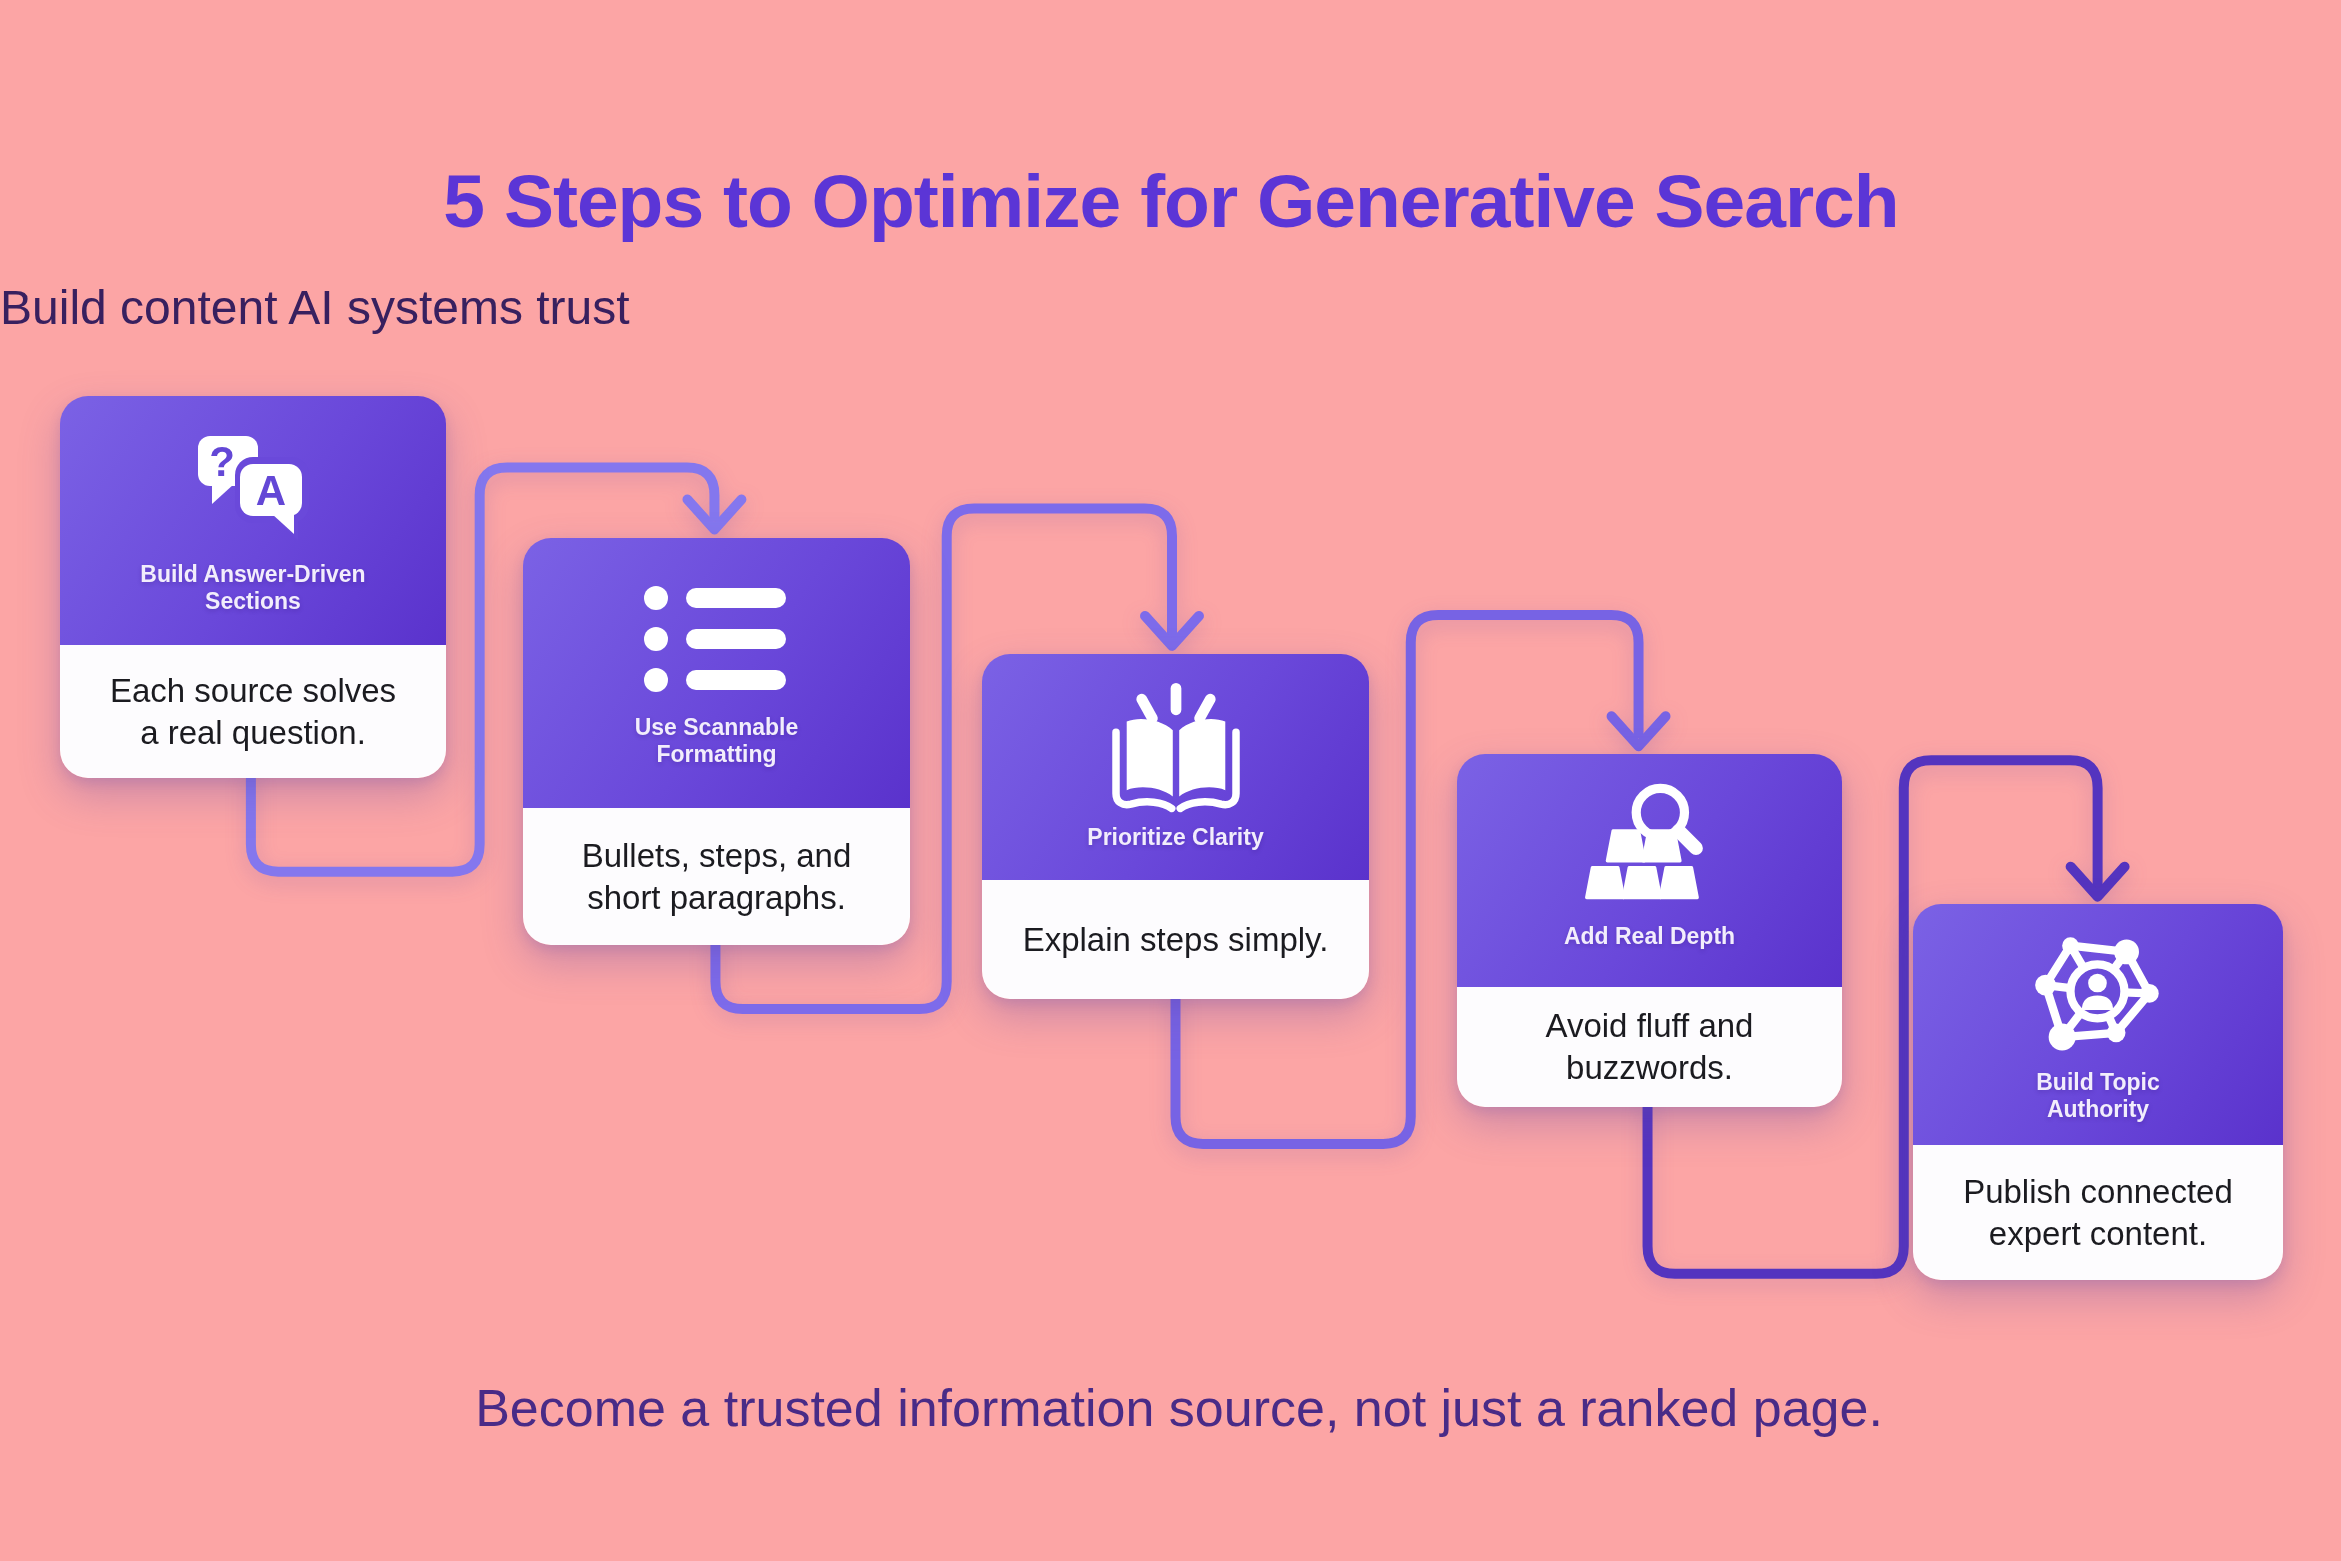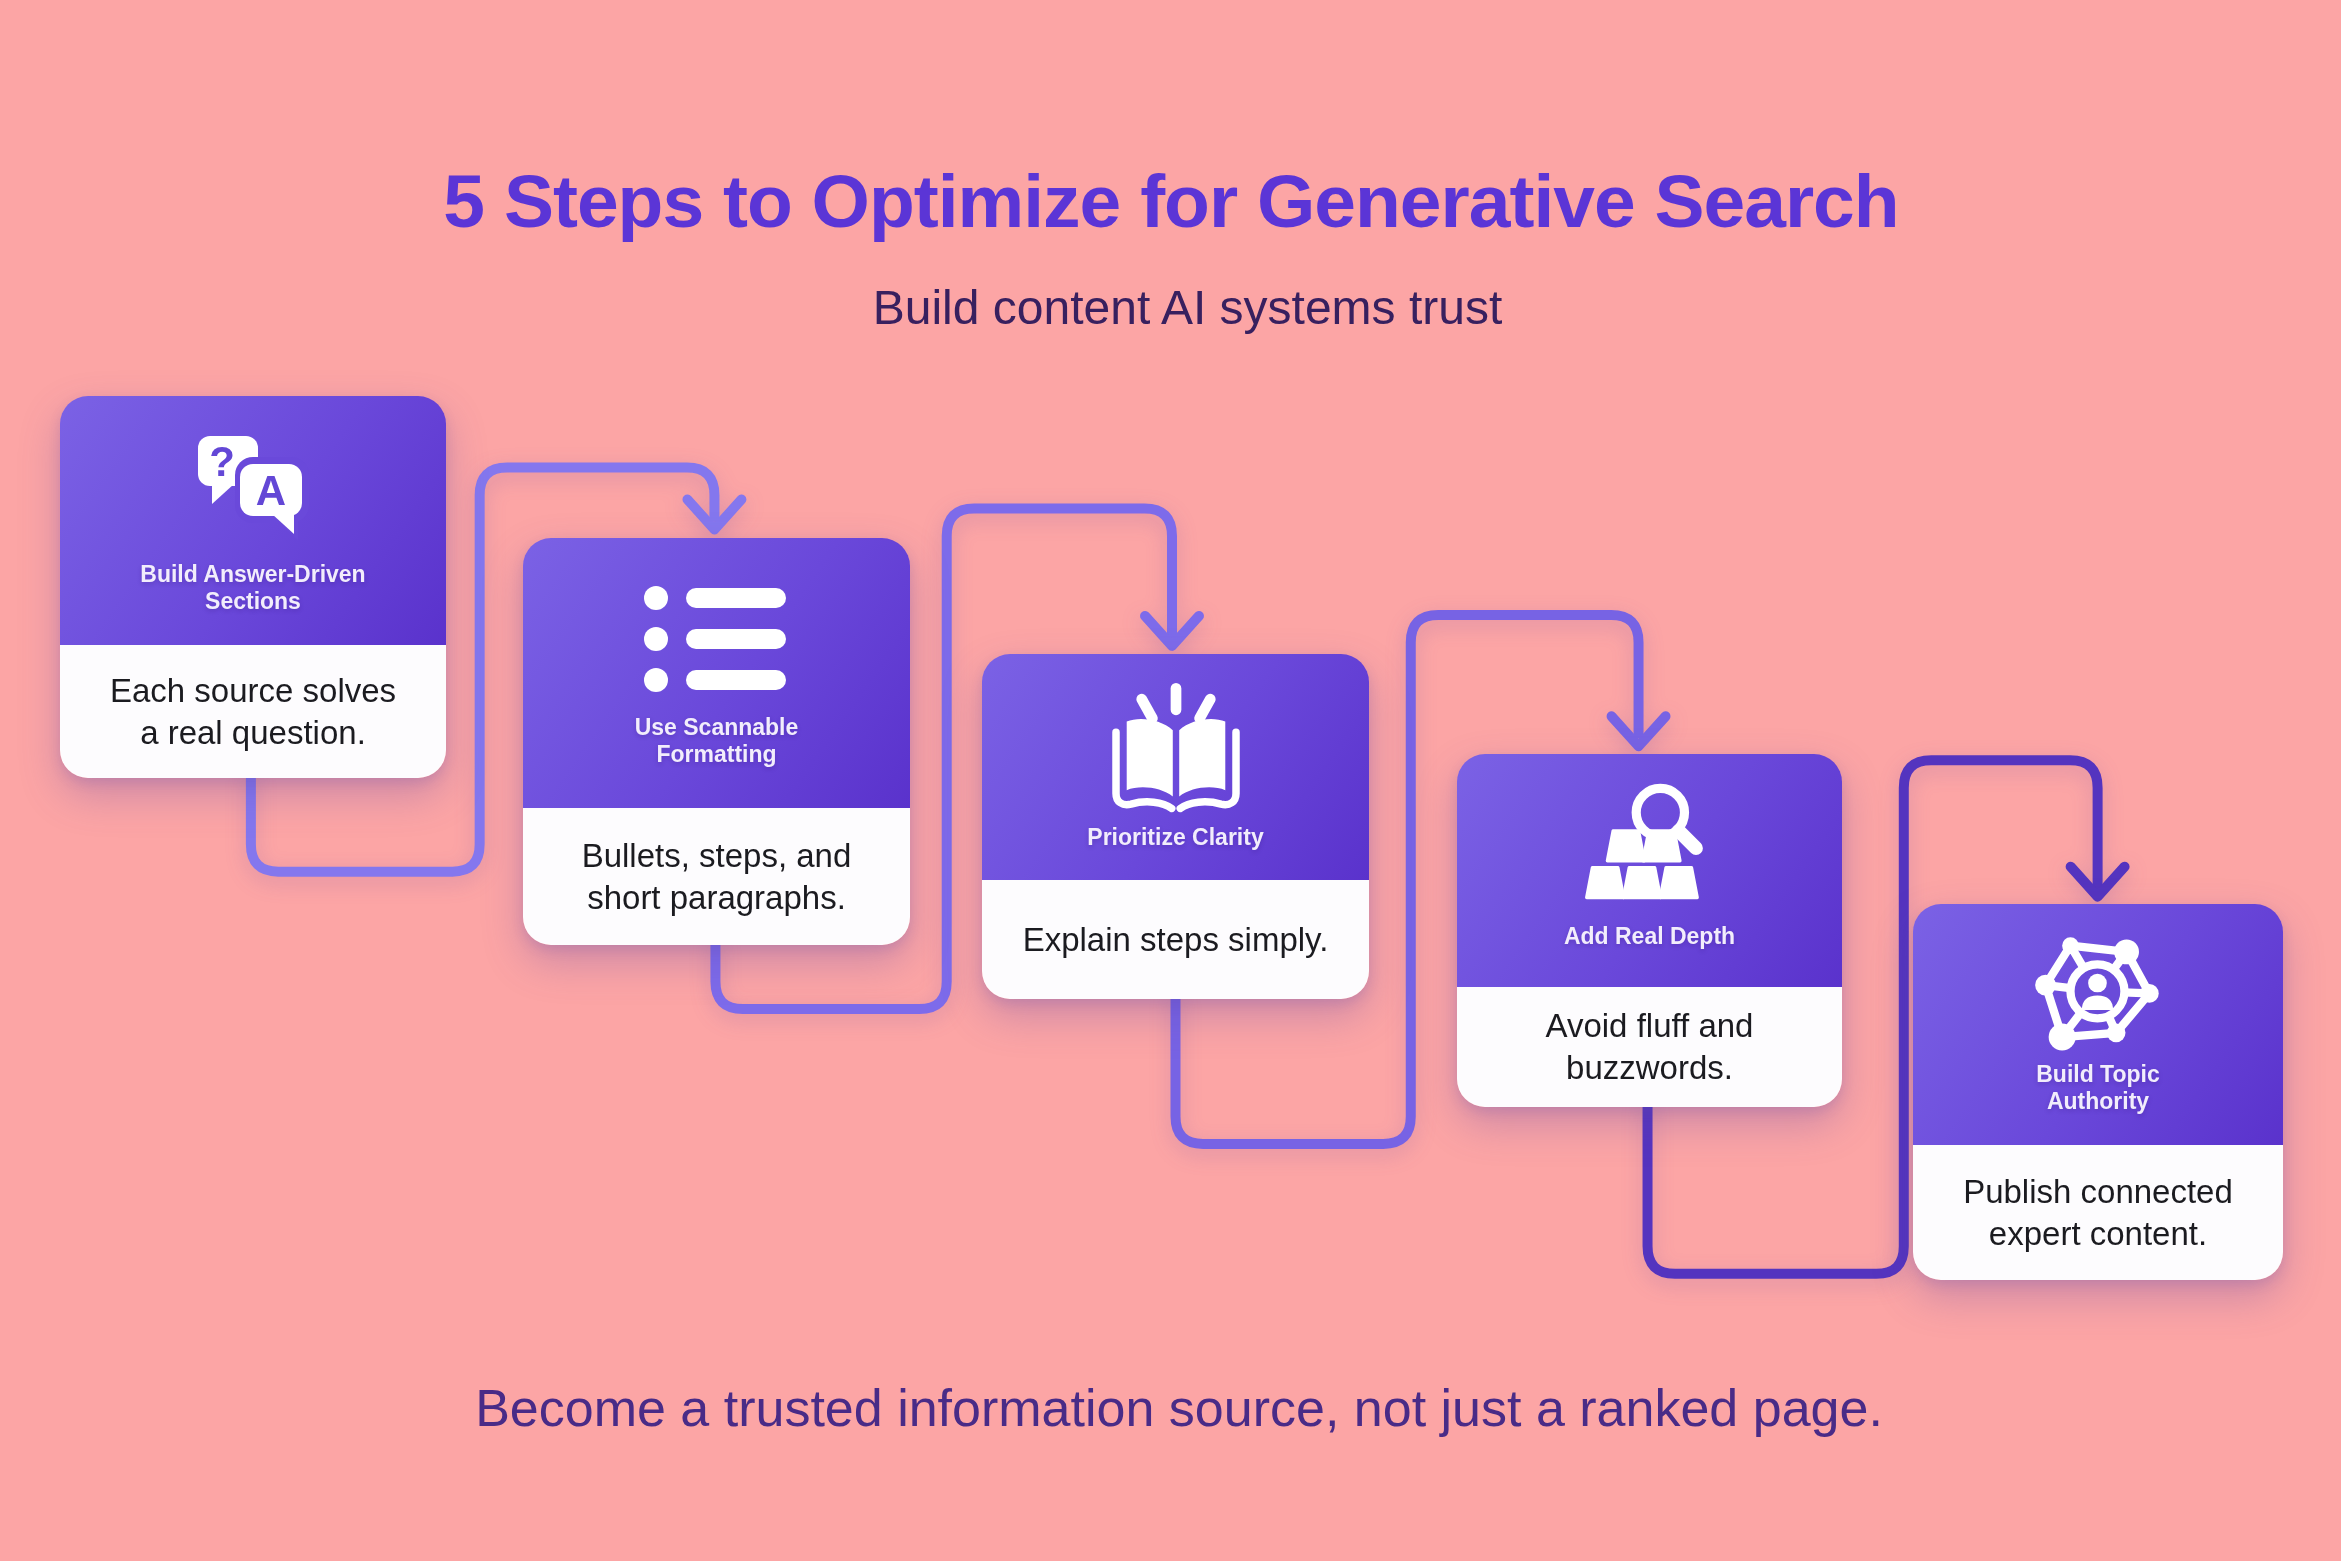--- a/index.html
+++ b/index.html
@@ -11,24 +11,22 @@
     overflow:hidden;
   }
   .page-title{
     position:absolute;left:0;right:0;top:158px;
     text-align:center;
     font-size:75px;font-weight:bold;letter-spacing:-1px;
     color:#5b35d6;
   }
   .page-subtitle{
     position:absolute;left:0;right:0;top:280px;
-    text-align:center;
     font-size:48px;font-weight:500;
     color:#38205f;
-    padding-left:33px;
   }
   .page-footer{
     position:absolute;left:16px;right:0;top:1378px;
     text-align:center;
     font-size:52px;font-weight:400;
     color:#492b87;
   }
   .connectors{
     position:absolute;left:0;top:0;z-index:1;
     filter:drop-shadow(0 6px 10px rgba(95,65,170,0.22));
@@ -77,21 +75,21 @@
   .c3 .card-title{margin-top:7px;}
 
   .c4{left:1457px;top:754px;width:385px;height:353px;}
   .c4 .card-top{height:233px;}
   .c4 .icon{width:150px;height:138px;margin-top:24px;}
   .c4 .card-title{margin-top:7px;text-align:center;}
 
   .c5{left:1913px;top:904px;width:370px;height:376px;}
   .c5 .card-top{height:241px;}
   .c5 .icon{width:135px;height:130px;margin-top:27px;}
-  .c5 .card-title{}
+  .c5 .card-title{margin-top:8px;}
 </style>
 </head>
 <body>
 
 <div class="canvas">
 
   <div class="page-title">5 Steps to Optimize for Generative Search</div>
   <div class="page-subtitle">Build content AI systems trust</div>
 
   <svg class="connectors" width="2342" height="1561" viewBox="0 0 4688 3125">

